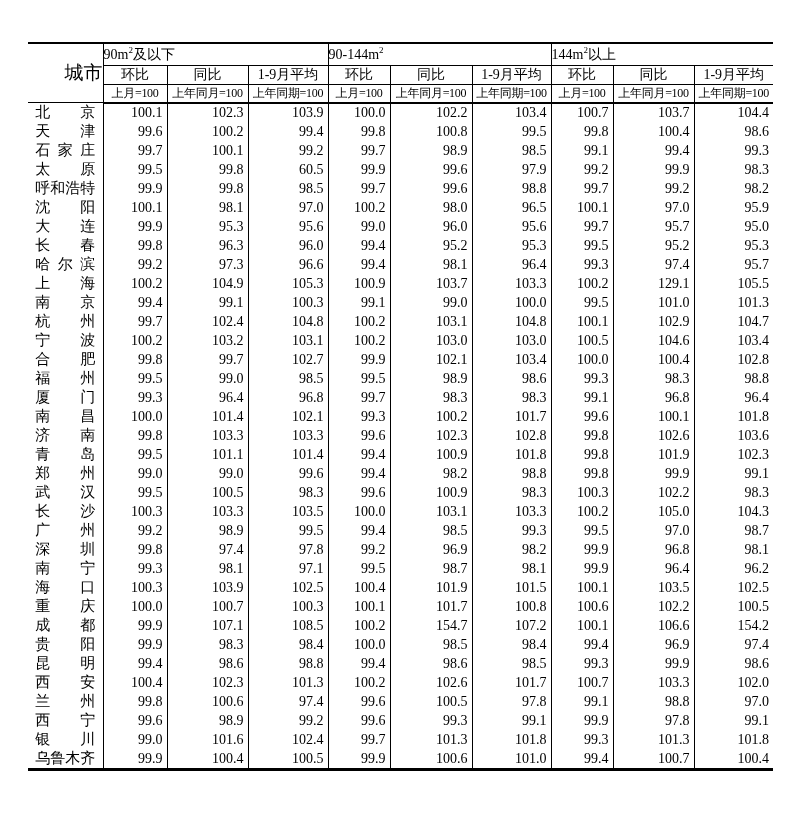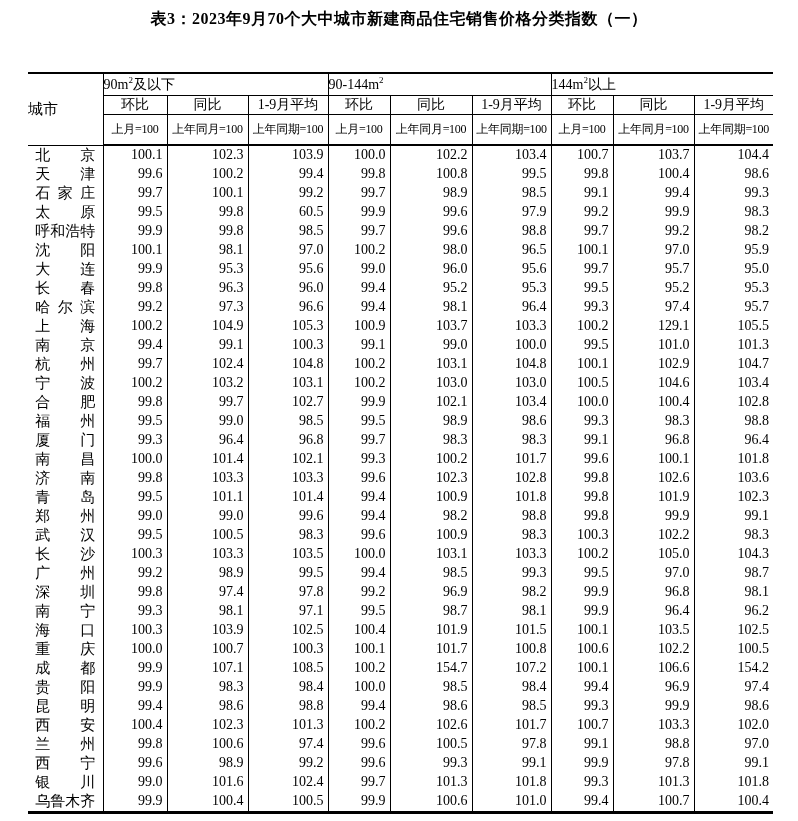--- a/index.html
+++ b/index.html
@@ -28,24 +28,24 @@
   th, td { vertical-align:middle; font-weight:400; }
 
   
   thead th { border-left:1px solid #000; }
   thead th.city-h { border-left:none; }
   tbody td { border-left:1px solid #000; }
   tbody td.city { border-left:none; }
 
   tr.h1 { height:22px; }
   tr.h2 { height:19px; }
-  tr.h3 { height:31px;margin-top:28px; }
+  tr.h3 { height:18px;margin-top:28px; }
   tr.h1 th, tr.h2 th { border-bottom:1px solid #000; }
   tr.h3 th { border-bottom:2px solid #000; }
-  th.city-h { border-bottom:2px solid #000; font-size:15px; text-align:left; }
+  th.city-h { border-bottom:2px solid #000; font-size:19px; text-align:right; }
 
   tr.h1 th.grp { font-size:14px; text-align:left; }
   tr.h1 th.grp sup { font-size:9px; }
   tr.h2 th { font-size:14px; }
   tr.h3 th { font-size:12px; text-align:center; letter-spacing:-0.3px; }
 
   tbody tr { height:18.63px; }
   td.num { text-align:right; padding-right:4px; font-size:14px; }
   td.city { font-size:15px; }
   .city-name {
@@ -54,21 +54,20 @@
     width:60px;
     margin:0 auto;
   }
   .city-name span { display:inline-block; }
 </style>
 </head>
 <body>
 
 <div class="page">
 
-  <div class="title">表3：2023年9月70个大中城市新建商品住宅销售价格分类指数（一）</div>
 
   <table class="idx">
     <colgroup>
       <col style="width:75px">
         <col style="width:64px">
         <col style="width:81px">
         <col style="width:80px">
       <col style="width:62px">
         <col style="width:82px">
         <col style="width:79px">

